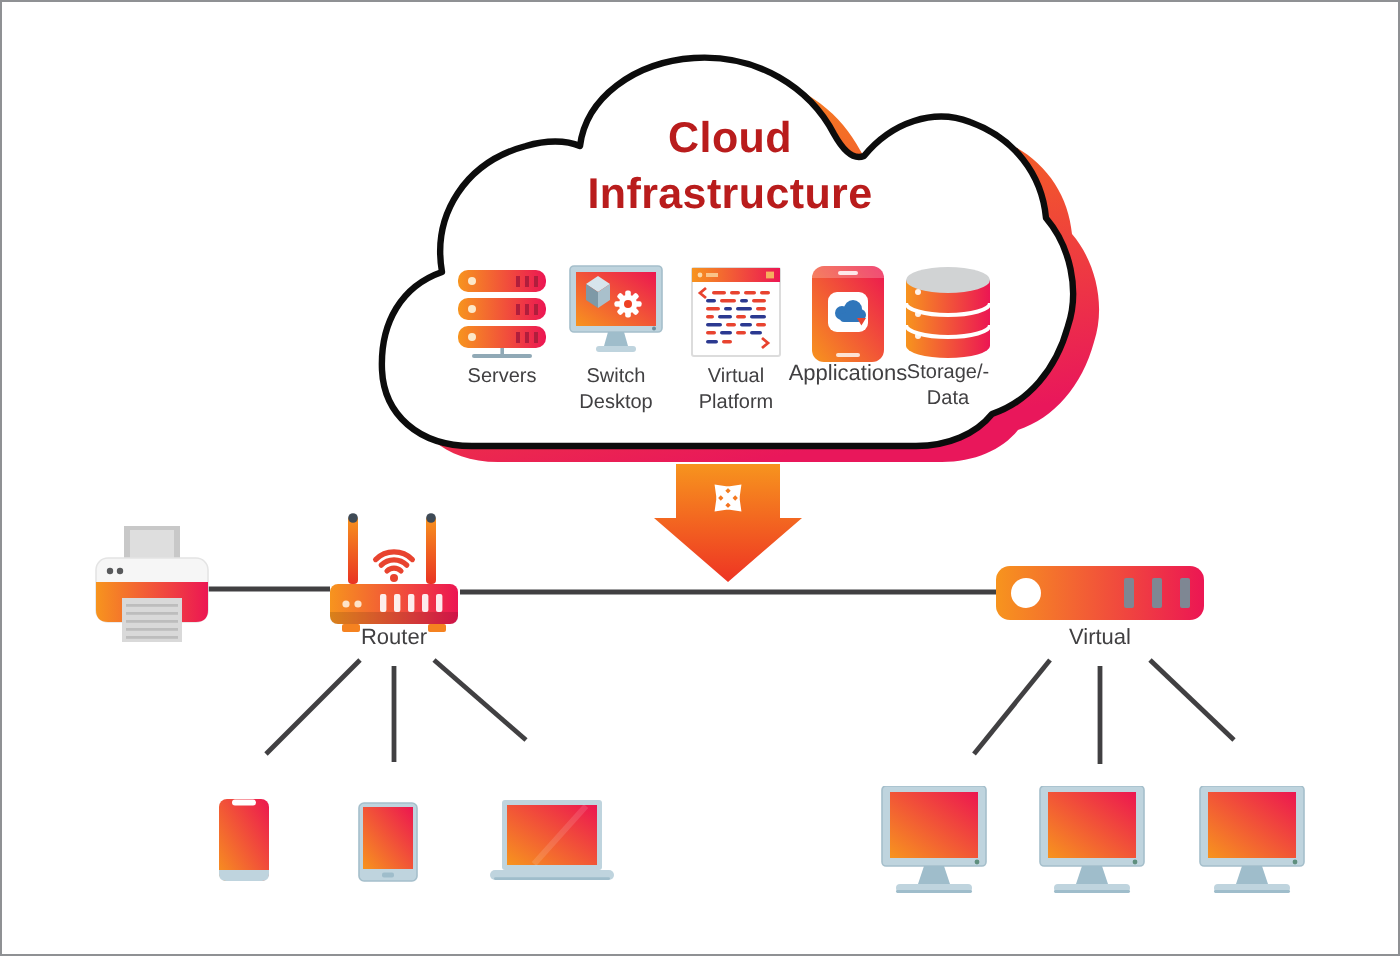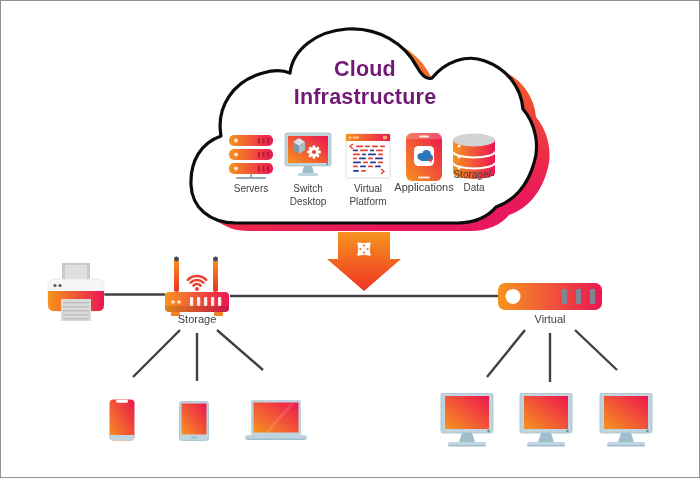--- a/index.html
+++ b/index.html
@@ -4,21 +4,21 @@
 <style>
   html,body{margin:0;padding:0;background:#fff;}
   .stage{
     position:relative;width:700px;height:478px;background:#ffffff;
     border:1px solid #8f9194;box-sizing:border-box;overflow:hidden;
     font-family:"Liberation Sans",sans-serif;color:#414042;
   }
   .abs{position:absolute;}
   .title{
     position:absolute;transform:translateX(-50%);white-space:pre-line;
-    text-align:center;font-size:21.5px;font-weight:bold;color:#701a75;
+    text-align:center;font-size:21.5px;font-weight:bold;color:#b91c1c;
     line-height:1.28;letter-spacing:.2px;
   }
   .svc-label{
     position:absolute;transform:translateX(-50%);white-space:pre-line;
     text-align:center;font-size:10px;line-height:1.25;color:#414042;
   }
   .svc-label.big{font-size:11px;}
   .dev-label{
     position:absolute;transform:translateX(-50%);font-size:11px;color:#414042;
   }
@@ -212,21 +212,21 @@
         <circle cx="8" cy="36" r="1.5"></circle>
     </g>
   </svg>
 
   <div class="svc-label" style="left:250px;top:182px">Servers</div>
   <div class="svc-label" style="left:307px;top:182px">Switch
 Desktop</div>
   <div class="svc-label" style="left:367px;top:182px">Virtual
 Platform</div>
   <div class="svc-label big" style="left:423px;top:180px">Applications</div>
-  <div class="svc-label" style="left:473px;top:168px">Storage/-
+  <div class="svc-label" style="left:473px;top:180px">Storage/-
 Data</div>
 
   <svg class="abs" style="left:46px;top:262px" width="58" height="62">
     <rect x="15" y="0" width="28" height="20" fill="#C8C8C8"></rect>
     <rect x="18" y="2" width="22" height="16" fill="#DEDEDE"></rect>
     <rect x="1" y="16" width="56" height="32" rx="6" fill="#F6F6F6" stroke="#E4E4E4" stroke-width="0.8"></rect>
     <path d="M1,28 h56 v14 q0,6 -6,6 h-44 q-6,0 -6,-6 z" fill="url(#gradOR)"></path>
     <circle cx="8" cy="22.5" r="1.6" fill="#58595B"></circle>
       <circle cx="13" cy="22.5" r="1.6" fill="#58595B"></circle>
     <rect x="14" y="36" width="30" height="22" fill="#D9D9D9"></rect>
@@ -257,21 +257,21 @@
     <g fill="#ffffff" opacity="0.9">
       <rect x="26" y="45" width="3.2" height="9" rx="1"></rect>
         <rect x="33" y="45" width="3.2" height="9" rx="1"></rect>
       <rect x="40" y="45" width="3.2" height="9" rx="1"></rect>
         <rect x="47" y="45" width="3.2" height="9" rx="1"></rect>
       <rect x="54" y="45" width="3.2" height="9" rx="1"></rect>
     </g>
     <rect x="7" y="60" width="9" height="4" rx="1" fill="#F58220"></rect>
     <rect x="50" y="60" width="9" height="4" rx="1" fill="#F58220"></rect>
   </svg>
-  <div class="dev-label" style="left:196px;top:312px">Storage</div>
+  <div class="dev-label" style="left:196px;top:312px">Router</div>
 
   <svg class="abs" style="left:497px;top:281px" width="104" height="30">
     <rect x="0" y="1" width="104" height="27" rx="7" fill="url(#gradOR)"></rect>
     <circle cx="15" cy="14.5" r="7.5" fill="#ffffff"></circle>
     <g fill="#7E8793">
       <rect x="64" y="7" width="5" height="15" rx="1"></rect>
       <rect x="78" y="7" width="5" height="15" rx="1"></rect>
       <rect x="92" y="7" width="5" height="15" rx="1"></rect>
     </g>
   </svg>

